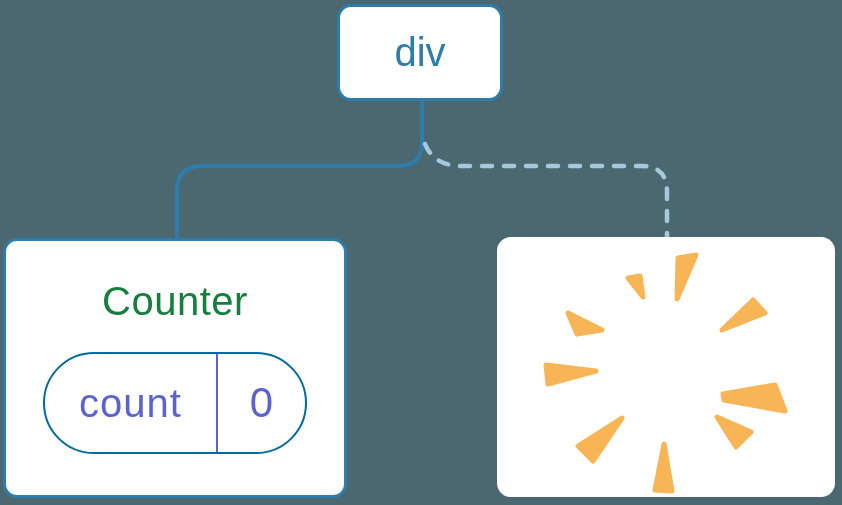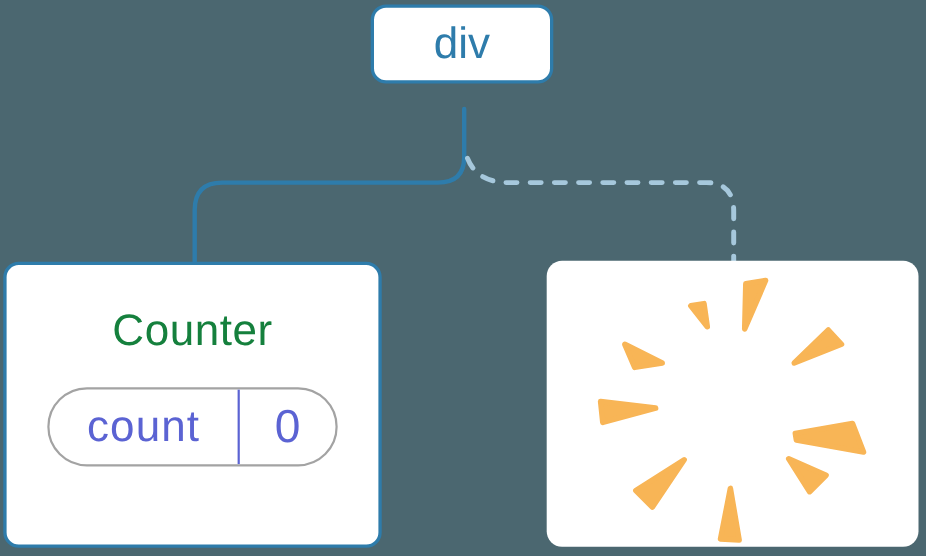--- a/index.html
+++ b/index.html
@@ -5,37 +5,37 @@
   html,body { margin:0; padding:0; background:#4b6770; }
   .stage {
     position:relative; width:842px; height:505px; overflow:hidden;
     background:#4b6770;
     font-family:"Liberation Sans","DejaVu Sans",sans-serif;
   }
   .edges { position:absolute; left:0; top:0; width:842px; height:505px; z-index:0; }
   .node { position:absolute; background:#ffffff; box-sizing:border-box; z-index:1; }
 
   #root-node {
-    left:337px; top:4px; width:166px; height:72px;
+    left:337px; top:4px; width:166px; height:97px;
     border:3px solid #2e7cab; border-radius:14px;
     display:flex; align-items:center; justify-content:center;
   }
   #root-node .node-label { color:#2e7cab; font-size:40px; }
 
   #counter-node {
     left:3px; top:238px; width:344px; height:260px;
     border:3px solid #2e7cab; border-radius:14px;
     display:flex; flex-direction:column; align-items:center;
   }
   .counter-title {
     margin-top:38px; font-size:40px; letter-spacing:0.5px; color:#15803d;
   }
   .state-pill {
-    margin-top:28px; width:264px; height:72px; box-sizing:border-box;
-    border:2px solid #a3a3a3; border-radius:51px;
+    margin-top:28px; width:264px; height:102px; box-sizing:border-box;
+    border:2px solid #0369a1; border-radius:51px;
     display:flex; align-items:stretch; background:#fff; overflow:hidden;
   }
   .state-key {
     width:171px; border-right:2px solid #5b63d3;
     display:flex; align-items:center; justify-content:center;
     font-size:40px; letter-spacing:1px; color:#5b63d3;
   }
   .state-value {
     flex:1; display:flex; align-items:center; justify-content:center;
     font-size:42px; color:#5b63d3;

